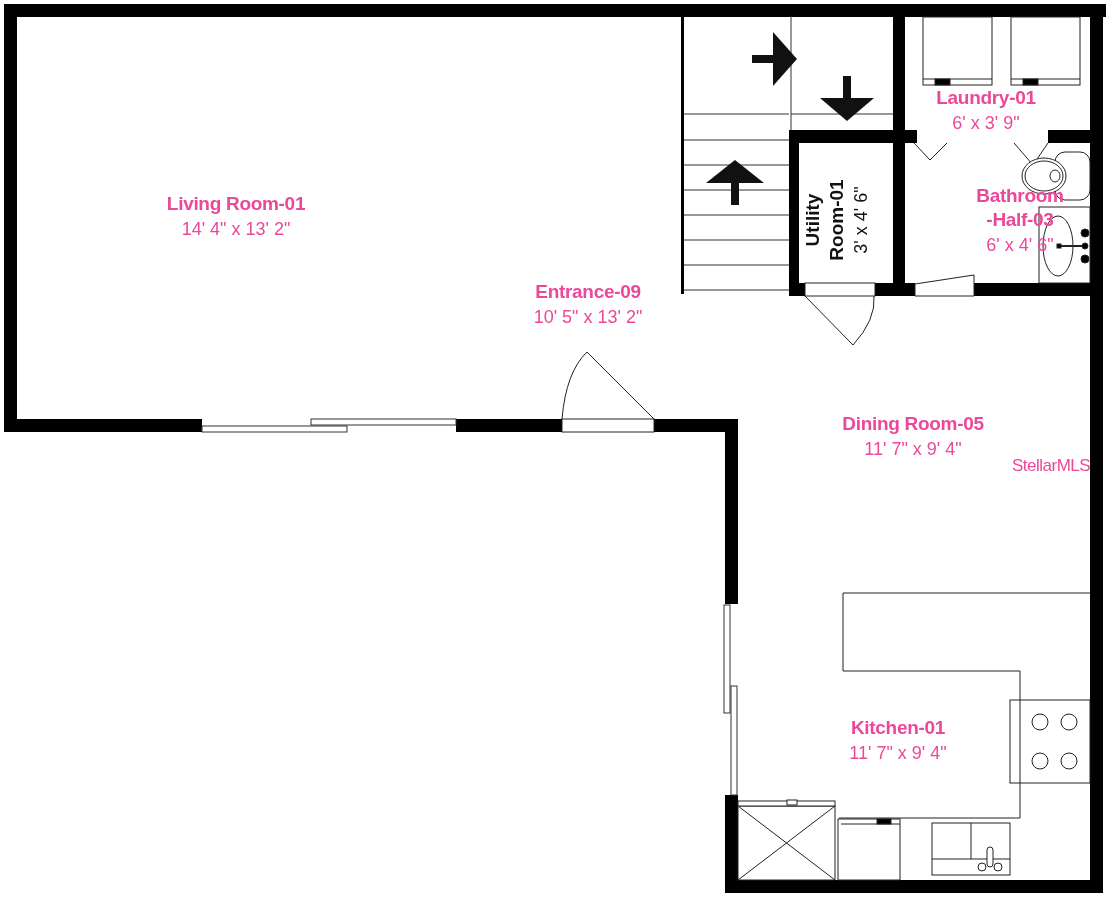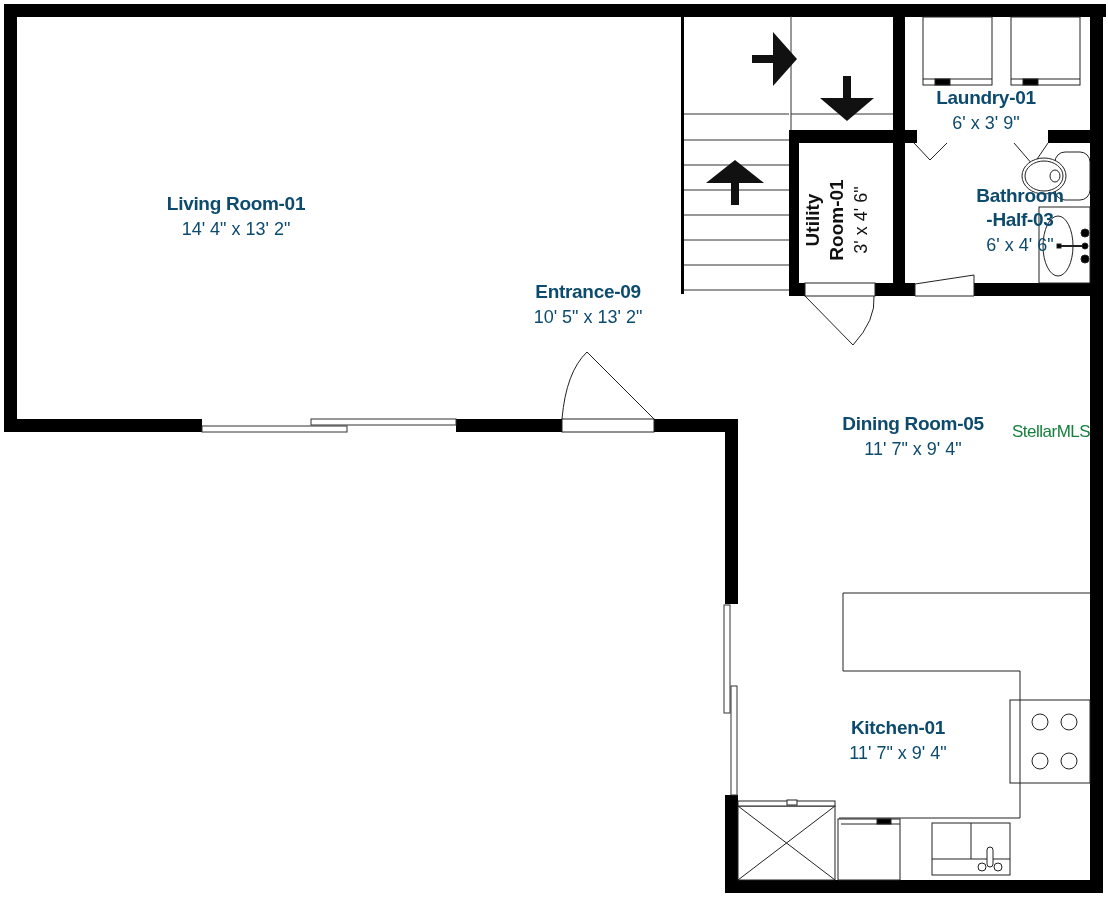--- a/index.html
+++ b/index.html
@@ -1,24 +1,24 @@
 <!DOCTYPE html>
 <html><head>
 <meta charset="utf-8">
 <style>
   html, body { margin: 0; padding: 0; background: #ffffff; }
   body { width: 1108px; height: 898px; overflow: hidden; position: relative; font-family: "Liberation Sans", sans-serif; }
   #plan { position: absolute; left: 0; top: 0; }
-  .lbl { position: absolute; text-align: center; color: #0c4a6e; white-space: nowrap; transform: translateX(-50%); }
+  .lbl { position: absolute; text-align: center; color: #ec4899; white-space: nowrap; transform: translateX(-50%); }
   .lbl .name { font-size: 19px; font-weight: bold; letter-spacing: -0.3px; line-height: 24px; display: block; }
   .lbl .dim { font-size: 18px; line-height: 26px; display: block; }
   .vlbl { position: absolute; transform-origin: center; transform: rotate(-90deg); text-align: center; white-space: nowrap; color: #111; }
   .vlbl .name { font-size: 19px; font-weight: bold; line-height: 24px; display: block; }
   .vlbl .dim { font-size: 18px; line-height: 24px; display: block; }
-  .watermark { position: absolute; left: 1012px; top: 422px; font-size: 17px; color: #15803d; letter-spacing: -0.5px; }
+  .watermark { position: absolute; left: 1012px; top: 456px; font-size: 17px; color: #ec4899; letter-spacing: -0.5px; }
 </style>
 </head>
 <body>
 
 <svg id="plan" width="1108" height="898" viewBox="0 0 1108 898" xmlns="http://www.w3.org/2000/svg">
   <g fill="#000">
 
     <rect x="4" y="4" width="1102" height="13"></rect>
 
     <rect x="4" y="4" width="13" height="428"></rect>

